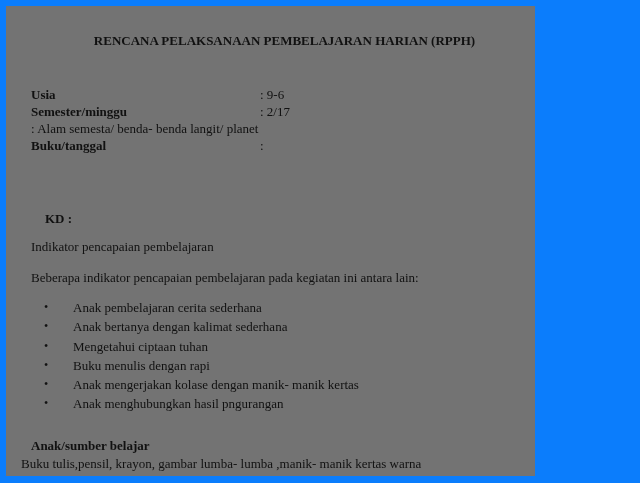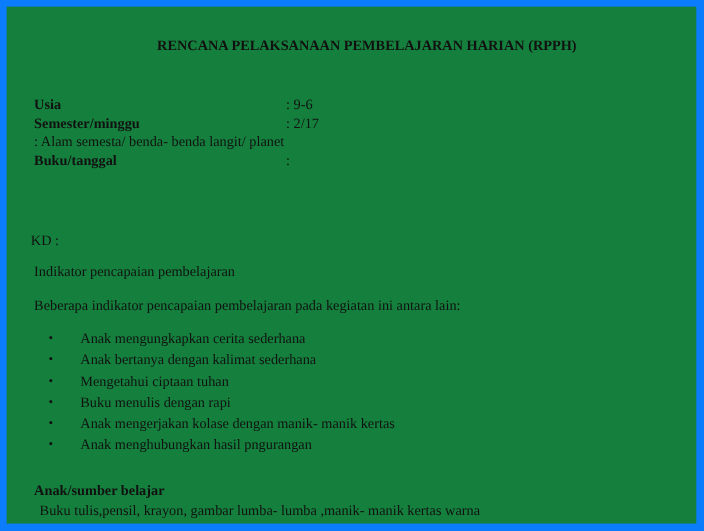--- a/index.html
+++ b/index.html
@@ -4,22 +4,22 @@
   <style>
     html, body { margin: 0; padding: 0; }
     body {
       width: 640px; height: 483px; overflow: hidden;
       background: #0b7dfc;
       position: relative;
     }
     .page {
       position: absolute;
       left: 6px; top: 6px;
-      width: 627px; height: 470px;
-      background: #15803d;
+      width: 529px; height: 470px;
+      background: #737373;
       font-family: "Liberation Serif", "DejaVu Serif", serif;
       color: #111111;
       font-size: 13px;
     }
     .title {
       position: absolute;
       left: 0; right: 0; top: 27px;
       text-align: center;
       font-weight: bold;
       font-size: 13px;
@@ -36,22 +36,22 @@
       line-height: 17px;
       gap: 39px;
     }
     .meta-label {
       width: 190px;
       font-weight: bold;
     }
     .meta-value { }
     .kd {
       position: absolute;
-      left: 22px; top: 205px;
-      font-weight: normal;
+      left: 39px; top: 205px;
+      font-weight: bold;
     }
     .indikator-title {
       position: absolute;
       left: 25px; top: 233px;
     }
     .intro {
       position: absolute;
       left: 25px; top: 264px;
     }
     .bullets {
@@ -69,21 +69,21 @@
       width: 29px;
       font-size: 12px;
     }
     .media-title {
       position: absolute;
       left: 25px; top: 432px;
       font-weight: bold;
     }
     .media-text {
       position: absolute;
-      left: 30px; top: 450px;
+      left: 15px; top: 450px;
     }
   </style>
 </head>
 <body>
 
 <div class="page">
   <div class="title">RENCANA PELAKSANAAN PEMBELAJARAN HARIAN (RPPH)</div>
 
   <div class="meta">
     <div class="meta-row">
@@ -103,21 +103,21 @@
     </div>
   </div>
 
   <div class="kd">KD :</div>
   <div class="indikator-title">Indikator pencapaian pembelajaran</div>
   <div class="intro">Beberapa indikator pencapaian pembelajaran pada kegiatan ini antara lain:</div>
 
   <ul class="bullets">
     <li>
       <span class="bullet">•</span>
-      <span>Anak mengungkapkan cerita sederhana</span>
+      <span>Anak pembelajaran cerita sederhana</span>
     </li>
     <li>
       <span class="bullet">•</span>
       <span>Anak bertanya dengan kalimat sederhana</span>
     </li>
     <li>
       <span class="bullet">•</span>
       <span>Mengetahui ciptaan tuhan</span>
     </li>
     <li>

